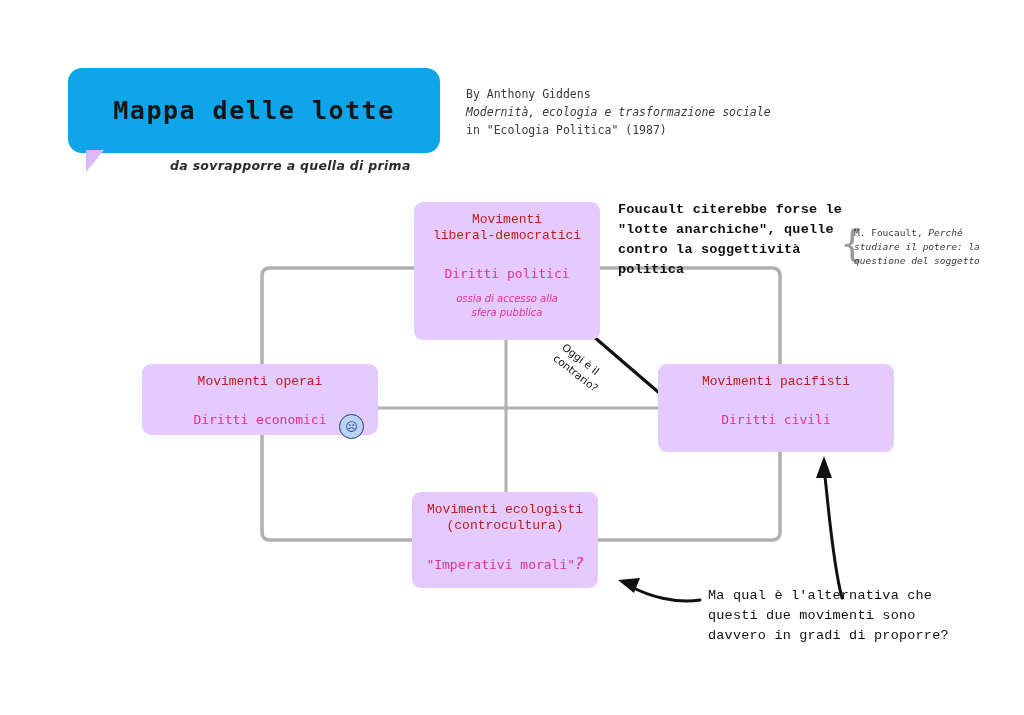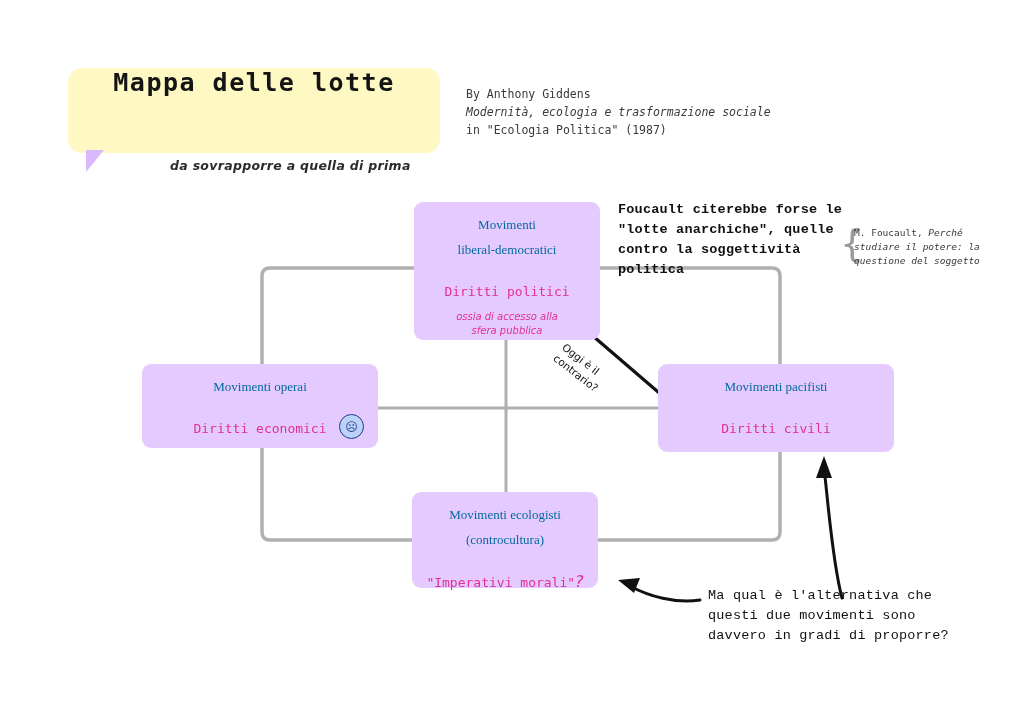--- a/index.html
+++ b/index.html
@@ -16,24 +16,24 @@
     font-family: "DejaVu Sans Mono", monospace;
   }
 
   
   .title-bubble {
     position: absolute;
     left: 68px;
     top: 68px;
     width: 372px;
     height: 85px;
-    background: #fef9c3;
+    background: #0ea5e9;
     border-radius: 14px;
     display: flex;
-    align-items: flex-start;
+    align-items: center;
     justify-content: center;
   }
   .title-bubble .title-text {
     font-family: "DejaVu Sans Mono", monospace;
     font-size: 25px;
     font-weight: bold;
     letter-spacing: 1.5px;
     color: #141414;
   }
   .bubble-tail {
@@ -85,24 +85,24 @@
   
   .node {
     position: absolute;
     background: #e5caff;
     border-radius: 9px;
     box-sizing: border-box;
     text-align: center;
     padding: 10px 8px;
   }
   .node .node-title {
-    font-family: Liberation Serif, serif;
+    font-family: Liberation Mono, monospace;
     font-size: 13px;
-    color: #0369a1;
-    line-height: 25px;
+    color: #b91c1c;
+    line-height: 16px;
     white-space: pre-line;
   }
   .node .node-right {
     font-family: "DejaVu Sans Mono", monospace;
     font-size: 13px;
     color: #e1308f;
     line-height: 20px;
     margin-top: 20px;
   }
   .node .node-sub {
@@ -110,21 +110,21 @@
     font-style: italic;
     font-size: 10px;
     color: #e1308f;
     line-height: 14px;
     margin-top: 8px;
     white-space: pre-line;
     text-align: center;
   }
 
   #node-liberal { left: 414px; top: 202px; width: 186px; height: 138px; }
-  #node-operai  { left: 142px; top: 364px; width: 236px; height: 84px; }
+  #node-operai  { left: 142px; top: 364px; width: 236px; height: 71px; }
   #node-pacifisti { left: 658px; top: 364px; width: 236px; height: 88px; }
   #node-ecologisti { left: 412px; top: 492px; width: 186px; height: 96px; }
 
   
   .sad-badge {
     position: absolute;
     right: 14px;
     top: 50px;
     width: 25px;
     height: 25px;

